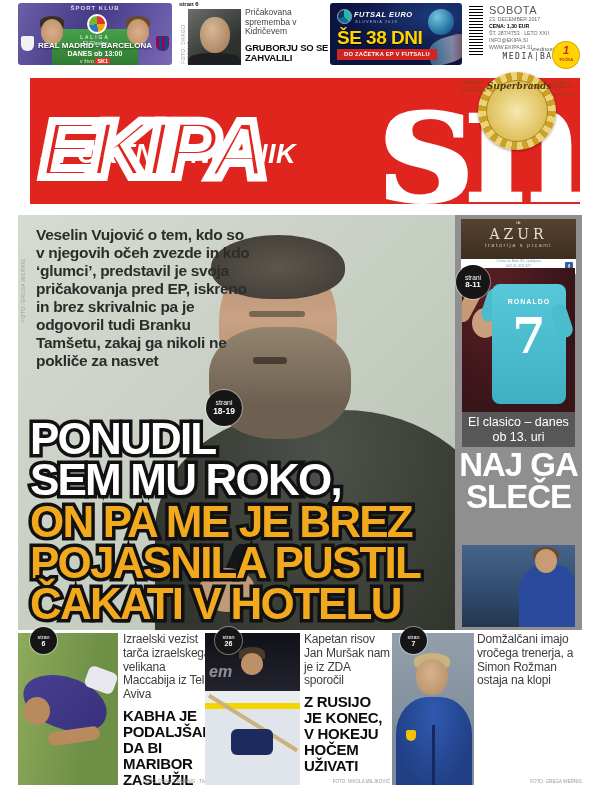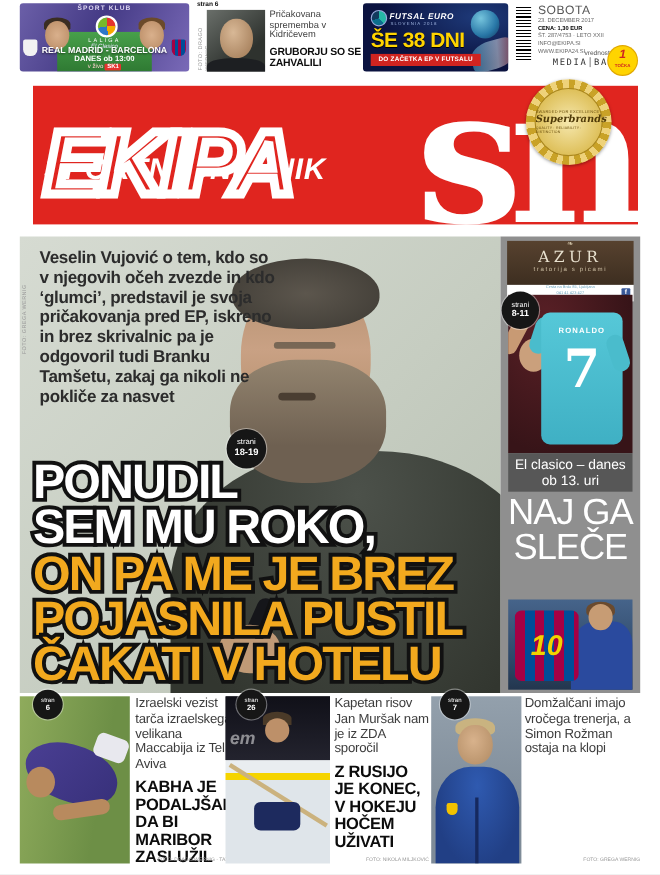--- a/index.html
+++ b/index.html
@@ -70,21 +70,21 @@
   .masthead{left:30px;top:78px;width:550px;height:126px;background:#e0251f;}
   .mh-kicker{left:10px;top:21px;font-size:27px;font-weight:900;font-style:italic;color:#fff;letter-spacing:.5px;margin-top:40px;}
   .mh-ekipa{left:10px;top:30px;font-size:82px;font-weight:900;font-style:italic;color:#e0251f;
             -webkit-text-stroke:8px #ffffff;letter-spacing:-4px;line-height:1;}
   .mh-sn{right:4px;top:-22px;font-family:"DejaVu Serif",serif;font-weight:bold;font-size:172px;
          line-height:1;color:#fff;letter-spacing:-12px;}
   .mh-badge{right:24px;top:-6px;width:78px;height:78px;border-radius:50%;
             background:repeating-conic-gradient(#c9a227 0 9deg,#eed27a 9deg 18deg);
             display:flex;align-items:center;justify-content:center;box-shadow:0 1px 3px rgba(0,0,0,.4);}
   .mh-badge-in{width:60px;height:60px;border-radius:50%;background:radial-gradient(#f6e8ae,#d4af37);
-               border:1px solid #a9861e;text-align:left;color:#6b500e;display:flex;flex-direction:column;justify-content:center;}
+               border:1px solid #a9861e;text-align:center;color:#6b500e;display:flex;flex-direction:row;justify-content:center;}
   .mh-badge-top{font-size:3.6px;letter-spacing:.3px;}
   .mh-badge-name{font-size:9px;font-weight:bold;font-style:italic;font-family:"DejaVu Serif",serif;color:#4f3a08;}
   .mh-badge-bot{font-size:3.2px;letter-spacing:.2px;}
 
   
   .main-photo{left:18px;top:215px;width:437px;height:415px;overflow:hidden;
               background:linear-gradient(135deg,#d6dbd2,#c6cdc1 55%,#b7bfb2);}
   .man-body{right:-40px;bottom:-50px;width:340px;height:270px;border-radius:45% 45% 0 0;
             background:radial-gradient(ellipse at 50% 15%,#4c514a,#32362f 75%);}
   .man-head{right:118px;top:36px;width:118px;height:148px;border-radius:48% 48% 46% 46%;
@@ -129,21 +129,21 @@
            background:radial-gradient(at 30% 20%,#5a2026,#371418 70%);}
   .cr-head{left:10px;top:40px;width:26px;height:30px;border-radius:50%;background:#caa07c;}
   .cr-arm{left:2px;top:8px;width:14px;height:48px;border-radius:8px;background:#c89a74;transform:rotate(28deg);}
   .cr-shirt{left:30px;top:16px;width:74px;height:120px;border-radius:8px;background:linear-gradient(#56c8d8,#3fb0c4);}
   .cr-sleeve-l{left:22px;top:20px;width:16px;height:34px;border-radius:8px;background:#4abccc;transform:rotate(18deg);}
   .cr-sleeve-r{right:-4px;top:20px;width:16px;height:34px;border-radius:8px;background:#4abccc;transform:rotate(-18deg);}
   .cr-name{width:100%;top:14px;text-align:center;font-size:7px;font-weight:bold;color:#fff;letter-spacing:1px;}
   .cr-num{width:100%;top:24px;text-align:center;font-size:48px;font-weight:bold;color:#fff;font-family:"DejaVu Serif",serif;}
   .r-caption{left:7px;top:197px;width:113px;height:35px;background:#575757;color:#fff;text-align:center;padding-top:3px;box-sizing:border-box;}
   .r-caption div{font-size:12.5px;line-height:1.2;}
-  .r-headline{left:0;top:234px;width:127px;text-align:center;color:#fff;font-weight:400;}
+  .r-headline{left:0;top:234px;width:127px;text-align:center;color:#fff;font-weight:700;}
   .r-headline div{font-size:33px;line-height:.97;letter-spacing:-1px;}
   .messi{left:7px;top:330px;width:113px;height:82px;overflow:hidden;
          background:linear-gradient(#46648a,#2c4666 70%,#23364e);}
   .ms-head{right:18px;top:4px;width:22px;height:24px;border-radius:50%;background:#c79c74;}
   .ms-hairbeard{right:16px;top:2px;width:26px;height:14px;border-radius:50% 50% 30% 30%;background:#6a4a2e;}
   .ms-body{right:0px;top:20px;width:56px;height:70px;border-radius:40% 30% 0 0;background:#2a4a9e;}
   .ms-shirt{left:6px;top:10px;width:58px;height:64px;border-radius:6px;
             background:repeating-linear-gradient(90deg,#a50044 0 9px,#004d98 9px 18px);}
   .ms-num{width:100%;top:16px;text-align:center;font-size:26px;font-weight:bold;color:#f2d400;font-style:italic;}
 
@@ -312,23 +312,20 @@
       <div>ob 13. uri</div>
     </div>
     <div class="abs r-headline">
       <div>NAJ GA</div>
       <div>SLEČE</div>
     </div>
     <div class="abs messi">
       <div class="abs ms-body"></div>
       <div class="abs ms-hairbeard"></div>
       <div class="abs ms-head"></div>
-      <div class="abs ms-shirt">
-        <div class="abs ms-num">10</div>
-      </div>
     </div>
   </div>
 
   <div class="abs bphoto b1">
     <div class="abs b1-shirt"></div>
     <div class="abs b1-short"></div>
     <div class="abs b1-head"></div>
     <div class="abs b1-arm"></div>
   </div>
   <div class="abs pages-badge pb-sm" style="left:30px">

